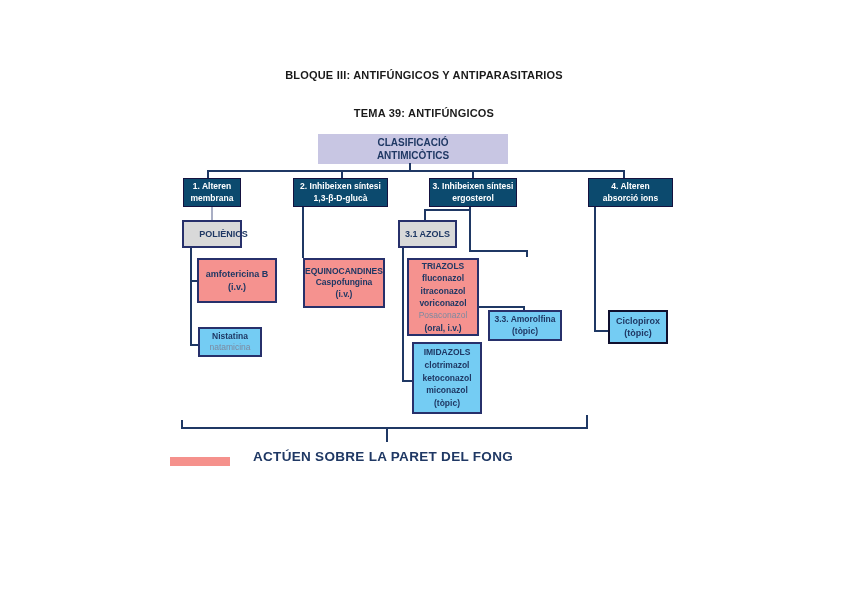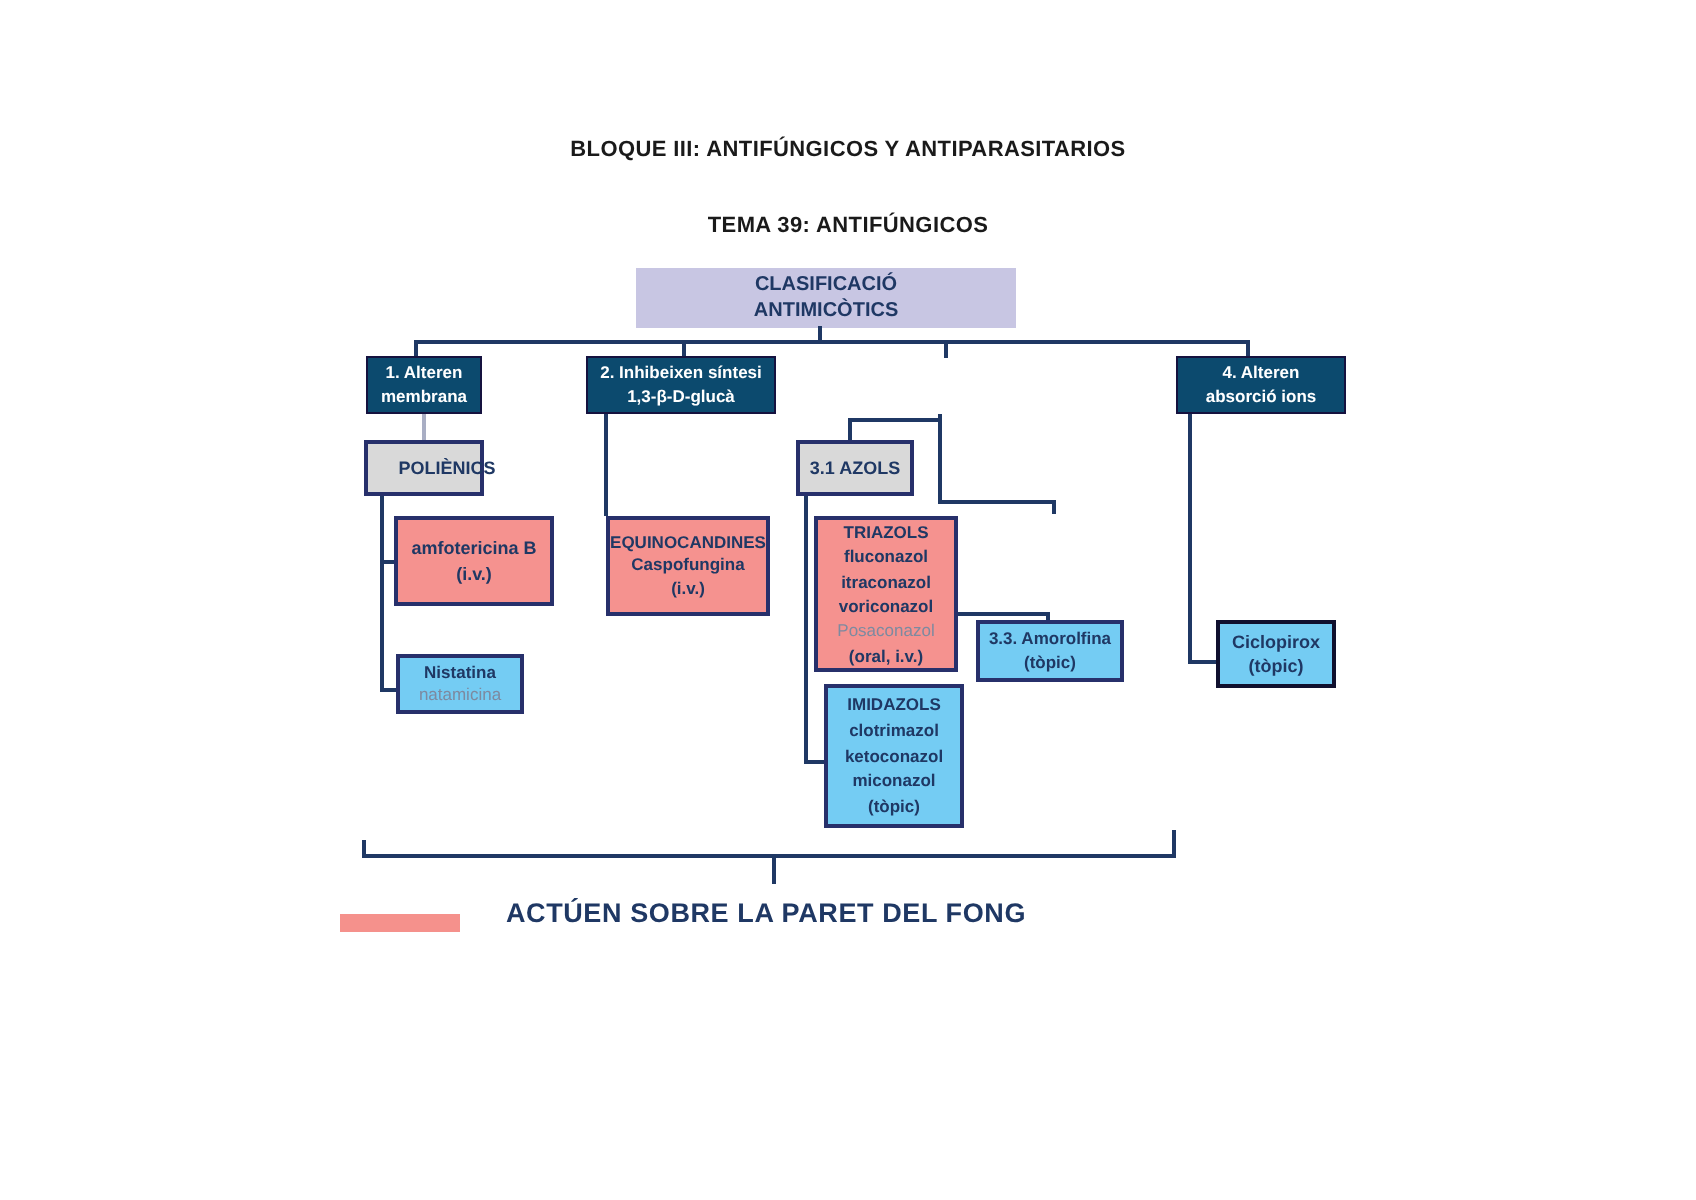--- a/index.html
+++ b/index.html
@@ -54,20 +54,24 @@
   <div class="line" style="left:472px;top:170px;width:2px;height:9px;"></div>
   <div class="line" style="left:623px;top:170px;width:2px;height:9px;"></div>
 
   <div class="box navy" style="left:183px;top:178px;width:58px;height:29px;">
     <span class="bl">1. Alteren</span>
     <span class="bl">membrana</span>
   </div>
   <div class="box navy" style="left:293px;top:178px;width:95px;height:29px;">
     <span class="bl">2. Inhibeixen síntesi</span>
     <span class="bl">1,3-β-D-glucà</span>
+  </div>
+  <div class="box navy" style="left:429px;top:178px;width:88px;height:29px;">
+    <span class="bl">3. Inhibeixen síntesi</span>
+    <span class="bl">ergosterol</span>
   </div>
   <div class="box navy" style="left:588px;top:178px;width:85px;height:29px;">
     <span class="bl">4. Alteren</span>
     <span class="bl">absorció ions</span>
   </div>
 
   <div class="line-gray" style="left:211px;top:207px;width:2px;height:13px;"></div>
   <div class="box grayb" style="left:182px;top:220px;width:60px;height:28px;padding-left:23px;">
     <span class="bl">POLIÈNICS</span>
   </div>

